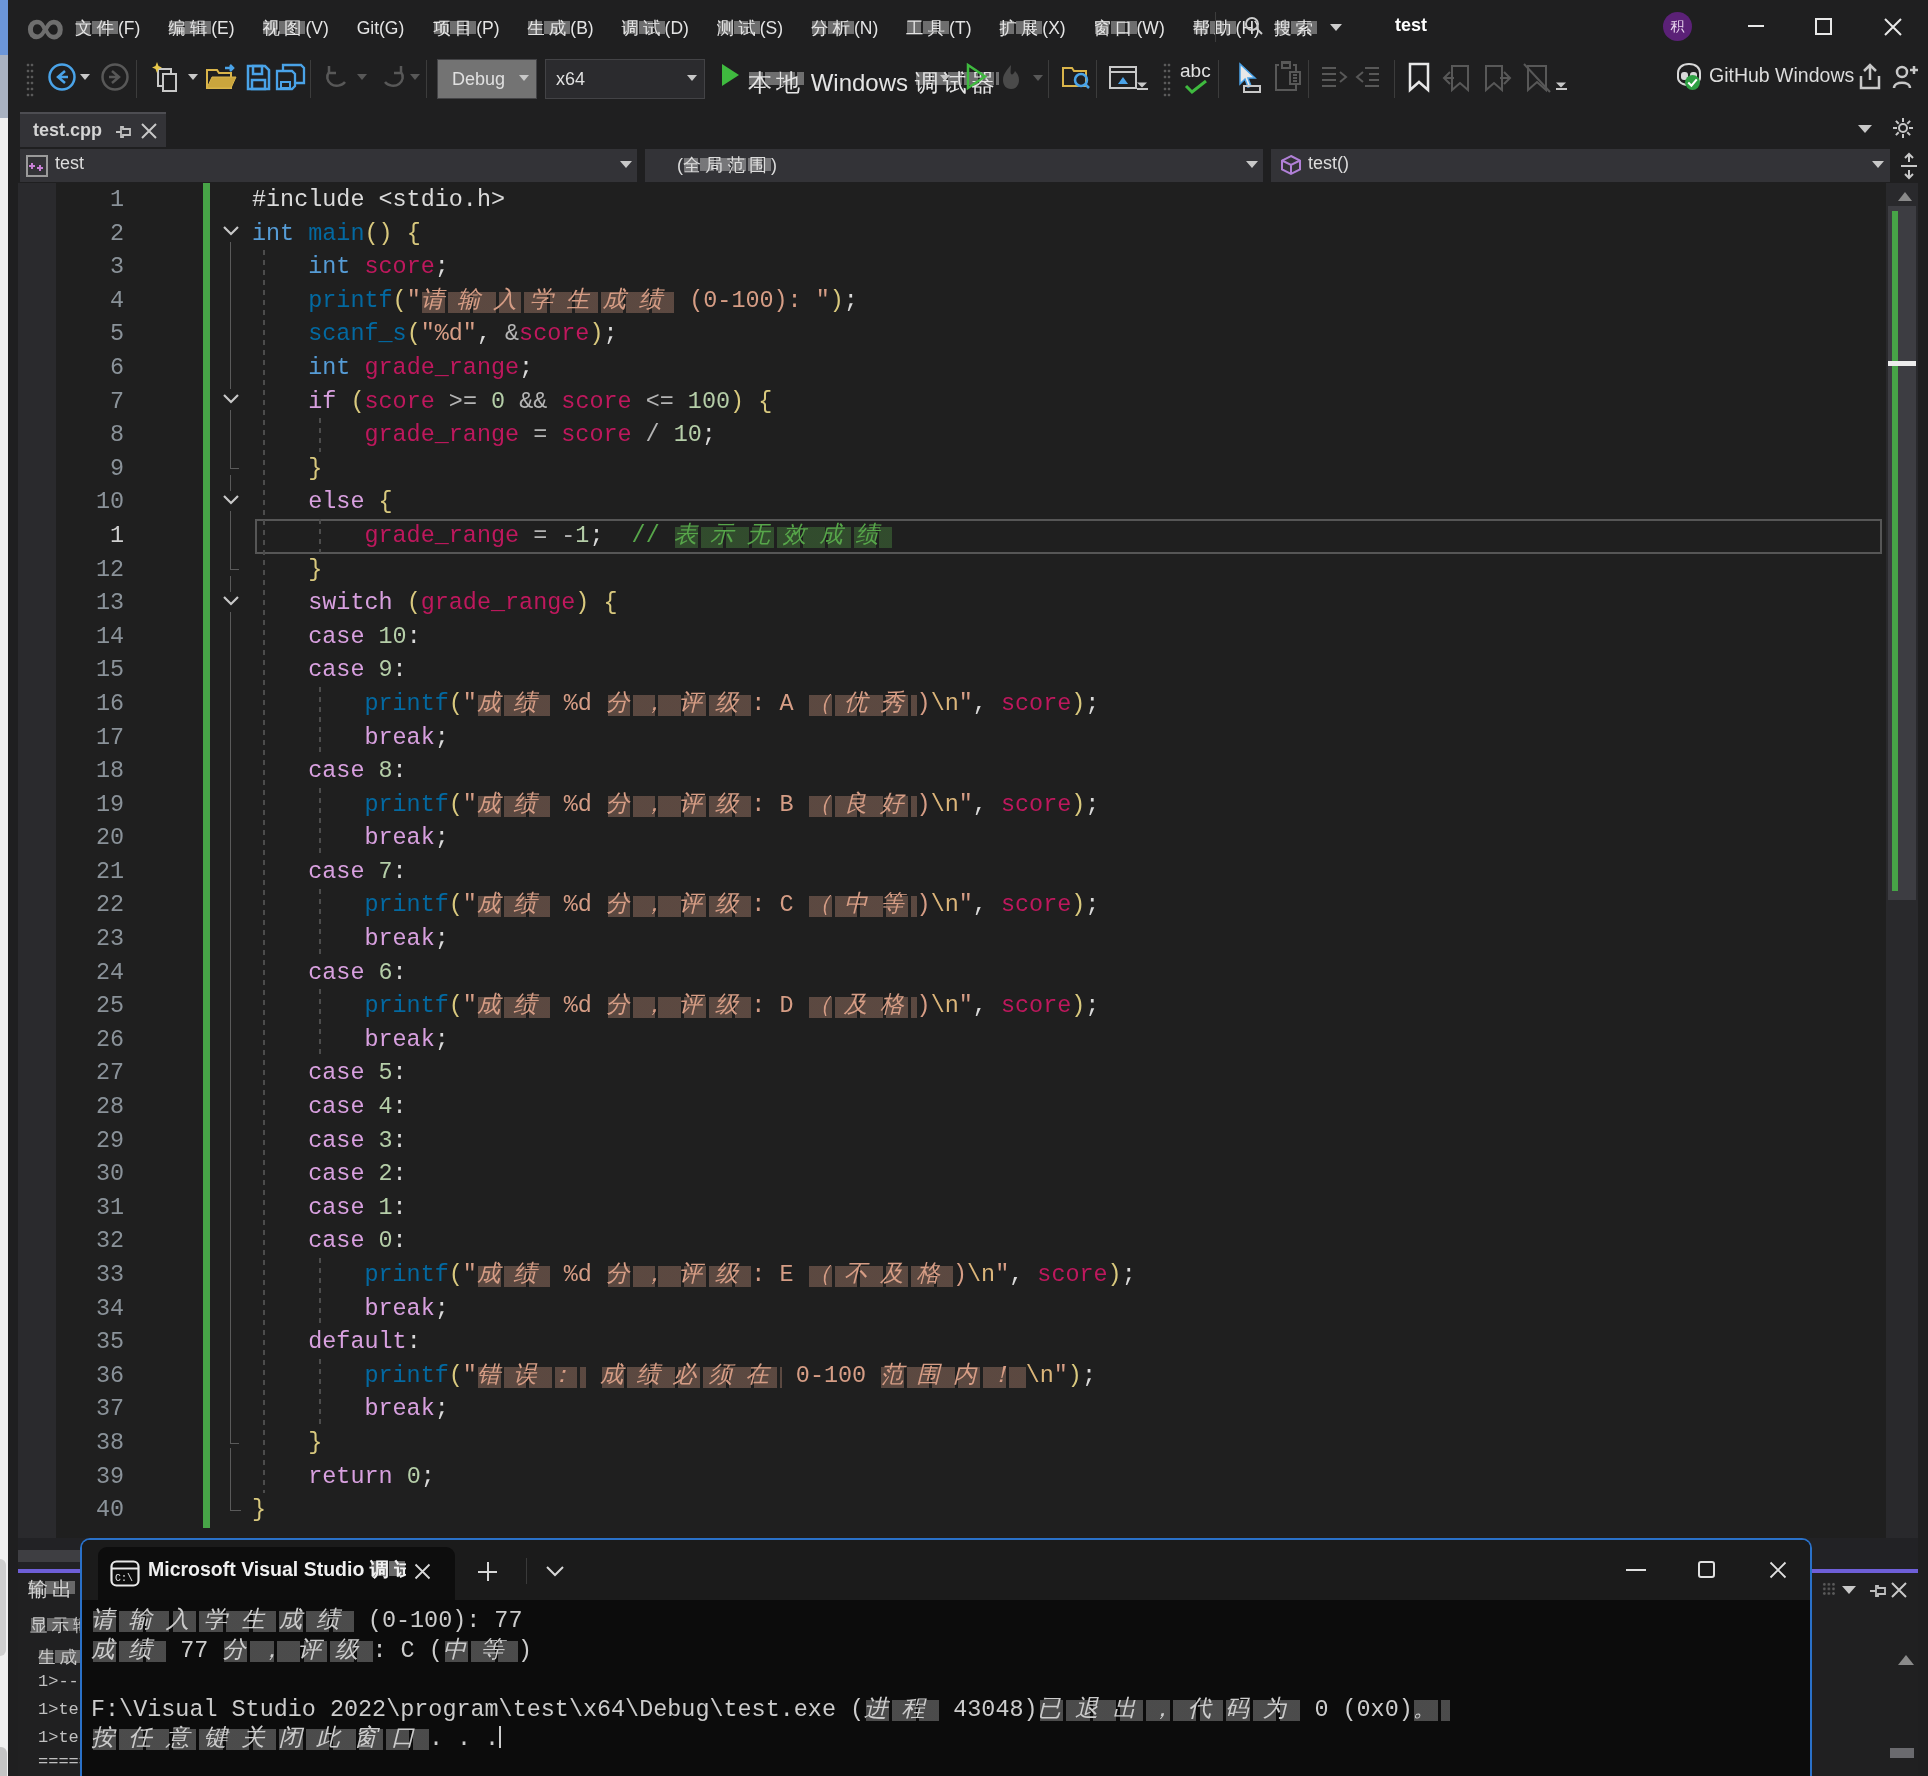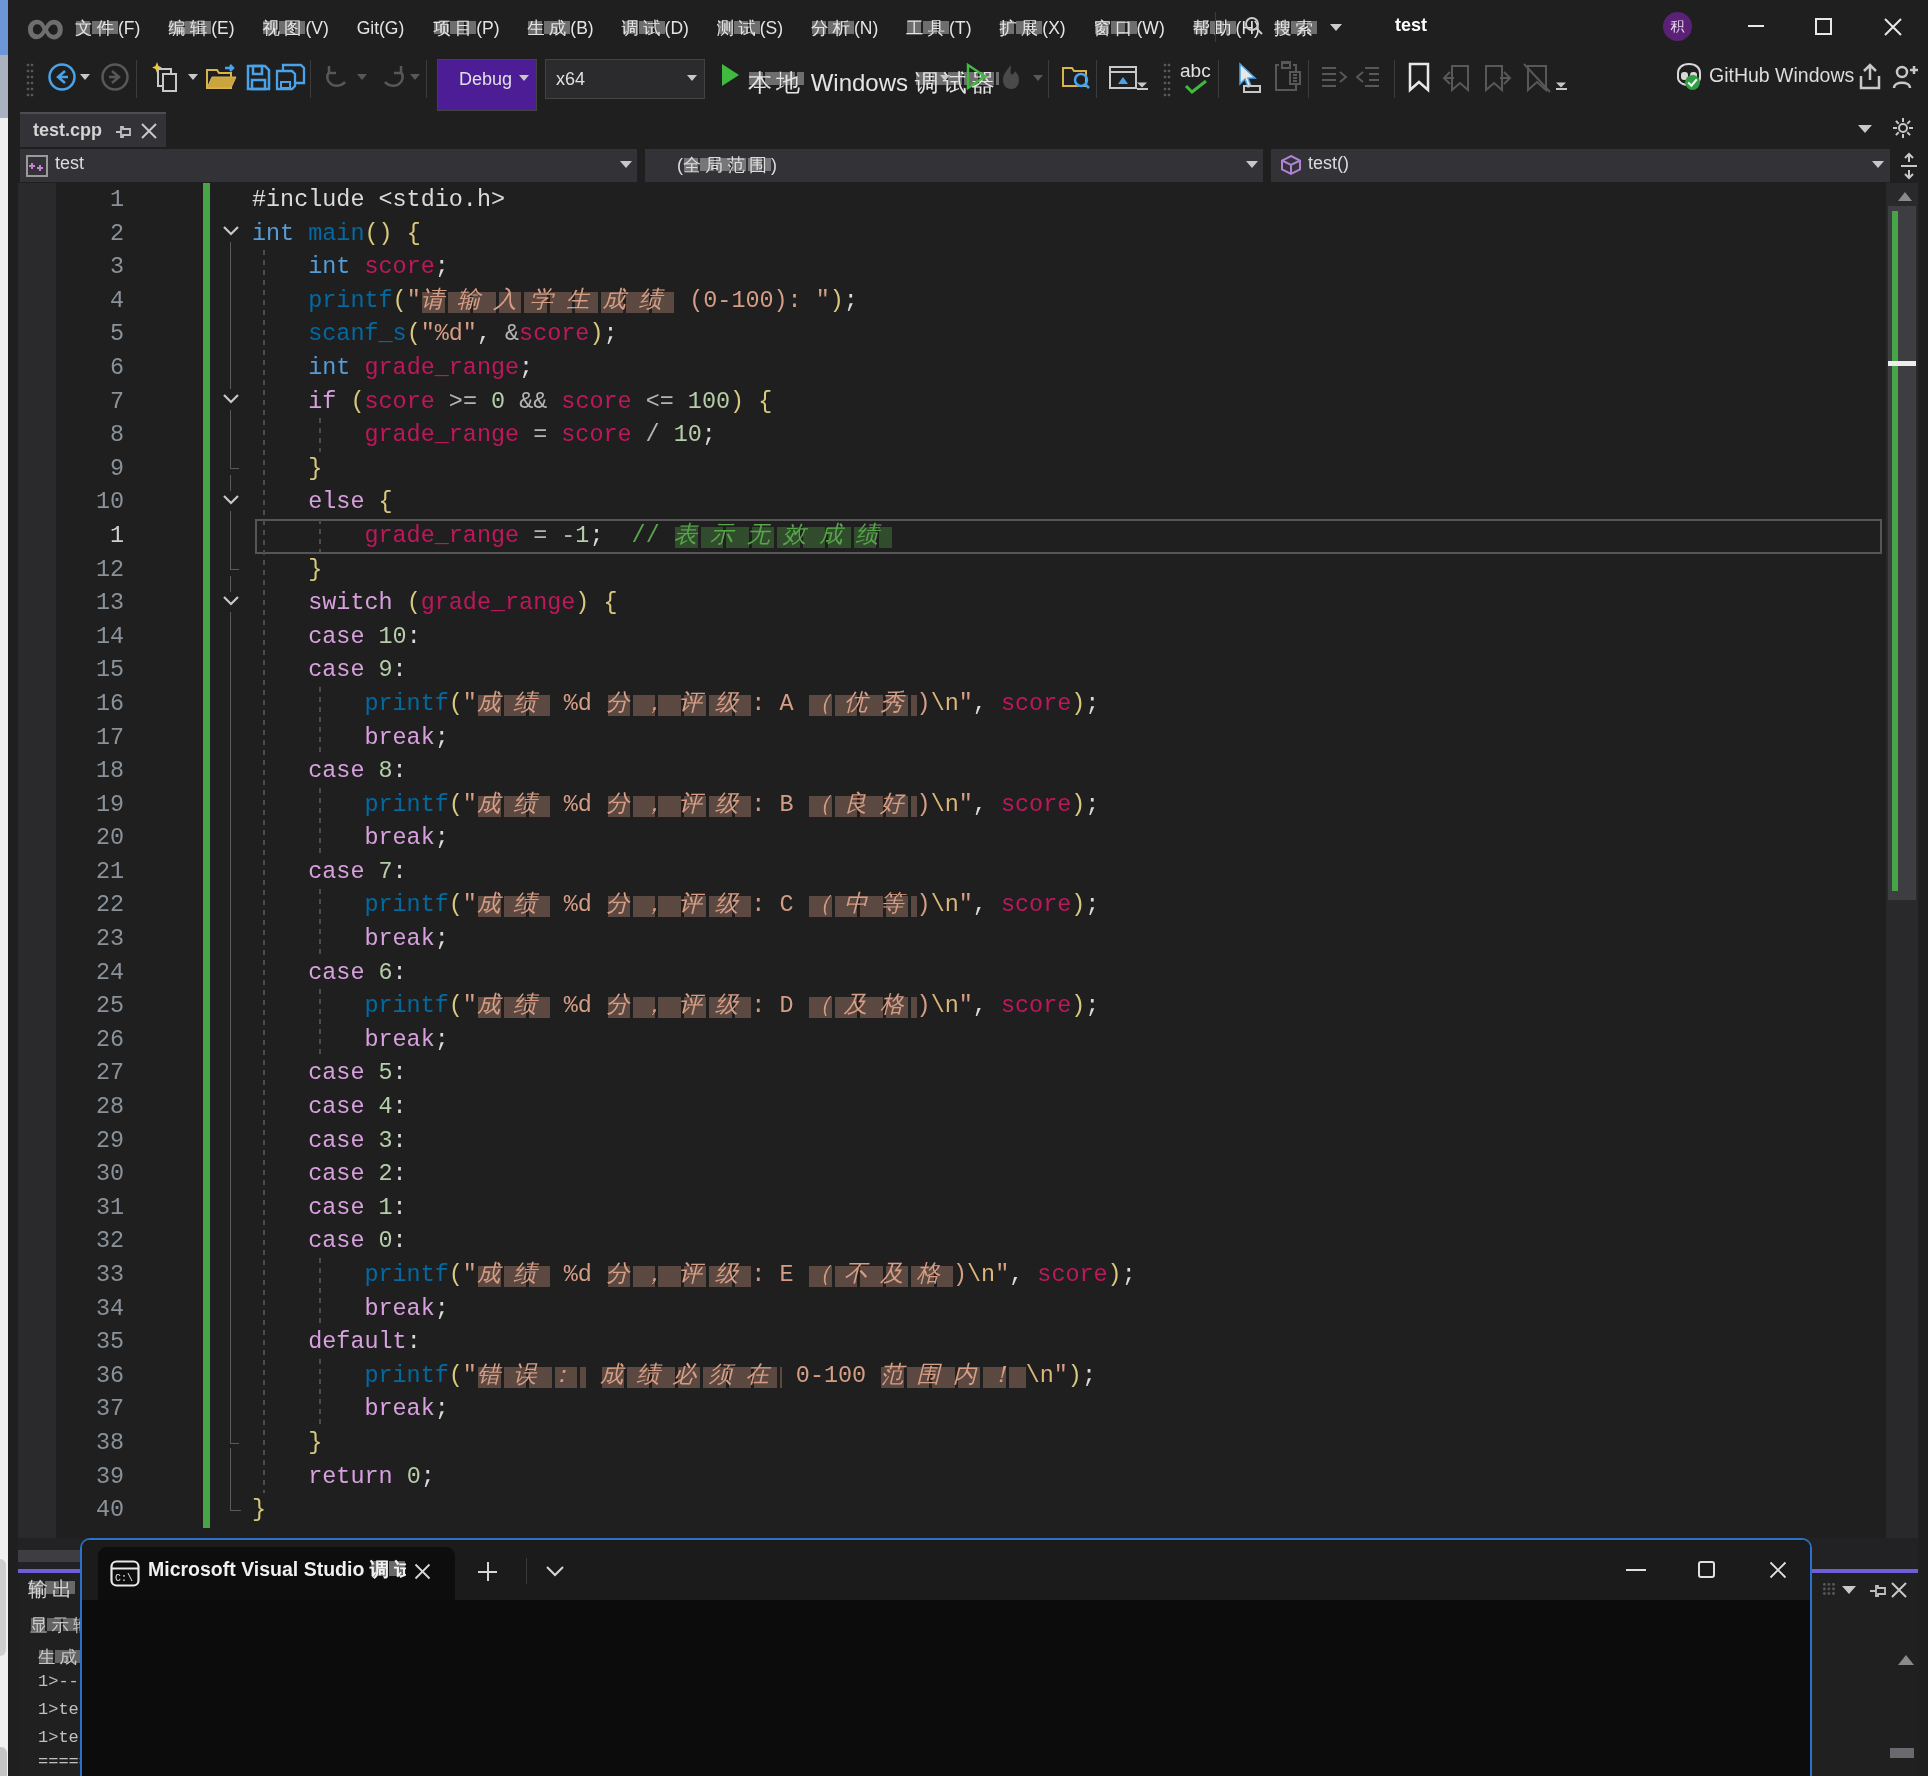--- a/index.html
+++ b/index.html
@@ -89,21 +89,21 @@
   <div class="abs" style="left:310px;top:60px;width:1px;height:38px;background:#3c3c3c"></div>
   <svg class="ico" style="left:322px;top:62px" width="30" height="30" viewBox="0 0 30 30">
       <path d="M7 10 C4 14 5 19 9 22 C13 25 20 24 23 20 M7 4 L7 11 L14 11" stroke="#585858" stroke-width="2.5" fill="none"></path>
     </svg>
   <div class="abs" style="left:357px;top:74px;width:0;height:0;border-left:5.5px solid transparent;border-right:5.5px solid transparent;border-top:6.5px solid #585858"></div>
   <svg class="ico" style="left:378px;top:62px" width="30" height="30" viewBox="0 0 30 30">
       <path d="M23 10 C26 14 25 19 21 22 C17 25 10 24 7 20 M23 4 L23 11 L16 11" stroke="#585858" stroke-width="2.5" fill="none"></path>
     </svg>
   <div class="abs" style="left:410px;top:74px;width:0;height:0;border-left:5.5px solid transparent;border-right:5.5px solid transparent;border-top:6.5px solid #585858"></div>
   <div class="abs" style="left:426px;top:60px;width:1px;height:38px;background:#3c3c3c"></div>
-  <div class="abs" style="left:437px;top:59px;width:100px;height:52px;background:#4c1d95;border:1px solid #434346;color:#e0e0e0;font-size:18px;line-height:38px;padding-left:21px">Debug</div>
+  <div class="abs" style="left:437px;top:59px;width:100px;height:40px;background:#737373;border:1px solid #434346;color:#e0e0e0;font-size:18px;line-height:38px;padding-left:14px">Debug</div>
   <div class="abs" style="left:519px;top:75px;width:0;height:0;border-left:5.5px solid transparent;border-right:5.5px solid transparent;border-top:6.5px solid #c8c8c8"></div>
   <div class="abs" style="left:545px;top:59px;width:160px;height:40px;background:#2b2b2e;border:1px solid #434346;color:#e0e0e0;font-size:18px;line-height:38px;padding-left:10px">x64</div>
   <div class="abs" style="left:687px;top:75px;width:0;height:0;border-left:5.5px solid transparent;border-right:5.5px solid transparent;border-top:6.5px solid #c8c8c8"></div>
   <div class="abs" style="left:722px;top:64px;width:0;height:0;border-top:11px solid transparent;border-bottom:11px solid transparent;border-left:17px solid #3fba3f"></div>
   <div class="abs" style="left:748px;top:67px;font-size:24px;color:#e4e4e4;white-space:pre"><span class="u">本地</span> Windows <span class="u">调试器</span></div>
   <div class="abs" style="left:940px;top:75px;width:0;height:0;border-left:5.5px solid transparent;border-right:5.5px solid transparent;border-top:6.5px solid #c8c8c8"></div>
   <svg class="ico" style="left:963px;top:62px" width="26" height="30" viewBox="0 0 26 30">
       <path d="M5 3 L22 14.5 L5 26 Z" fill="none" stroke="#3fba3f" stroke-width="2.5"></path>
     </svg>
   <svg class="ico" style="left:997px;top:62px" width="28" height="30" viewBox="0 0 28 30">
@@ -403,14 +403,19 @@
       </div>
     <div class="abs" style="left:444px;top:18px;width:1px;height:26px;background:#3a3a3a"></div>
     <svg class="ico" style="left:463px;top:25px" width="20" height="12" viewBox="0 0 20 12">
         <path d="M2 2 L10 10 L18 2" stroke="#d8d8d8" stroke-width="2" fill="none"></path>
       </svg>
     <div class="abs" style="left:1544px;top:29px;width:20px;height:2px;background:#e0e0e0"></div>
     <div class="abs" style="left:1616px;top:21px;width:17px;height:17px;border:2px solid #e0e0e0;border-radius:3px"></div>
     <svg class="ico" style="left:1687px;top:21px" width="18" height="18" viewBox="0 0 18 18">
         <path d="M1.5 1.5 L16.5 16.5 M16.5 1.5 L1.5 16.5" stroke="#e0e0e0" stroke-width="1.8"></path>
       </svg>
+    <div class="abs mono" style="left:9px;top:66px;font-size:23.43px;line-height:29.5px;color:#cccccc;white-space:pre"><i class="k">请输入学生成绩</i> (0-100): 77
+<i class="k">成绩</i> 77 <i class="k">分，评级</i>: C (<i class="k">中等</i>)
+
+F:\Visual Studio 2022\program\test\x64\Debug\test.exe (<i class="k">进程</i> 43048)<i class="k">已退出，代码为</i> 0 (0x0)<i class="k">。</i>
+<i class="k">按任意键关闭此窗口</i>. . .<span style="display:inline-block;width:2px;height:22px;background:#cccccc;vertical-align:-3px"></span></div>
   </div>
 </div>
 
 </body></html>

